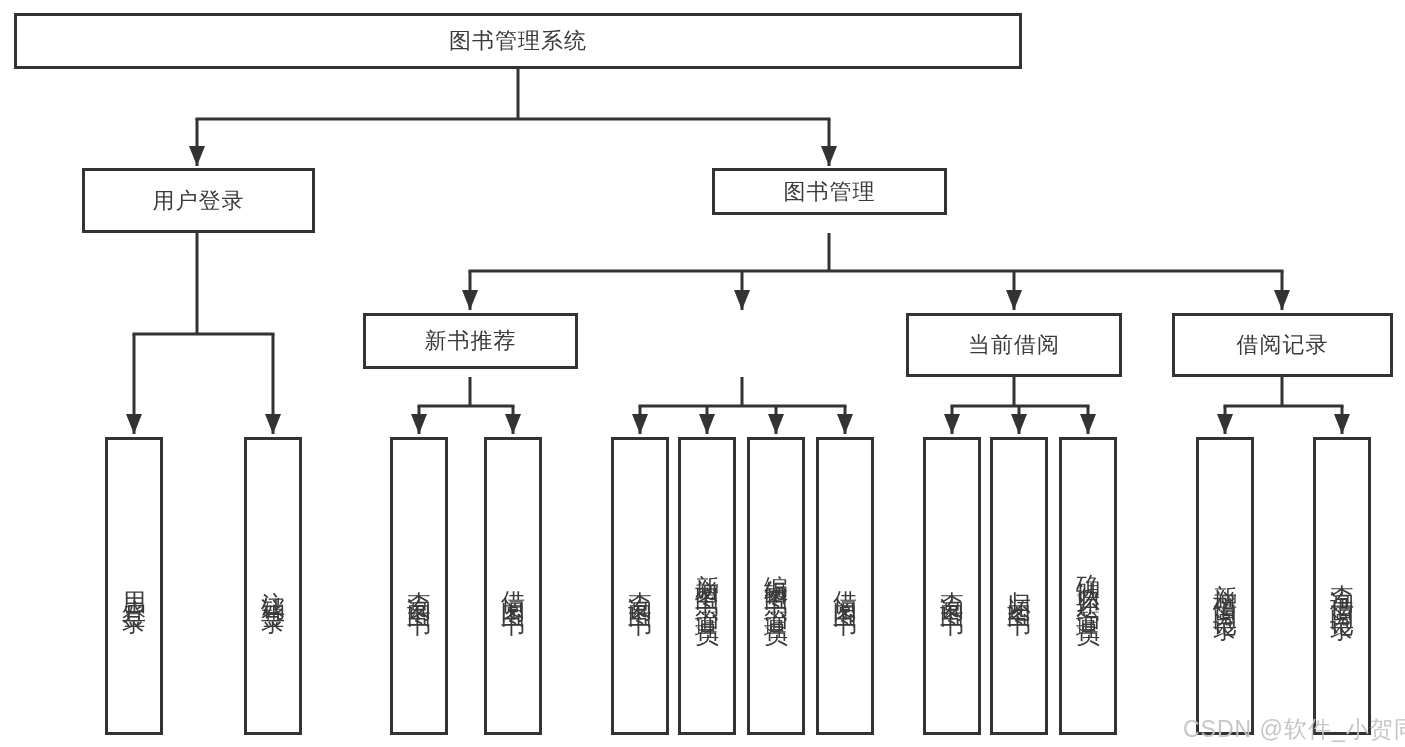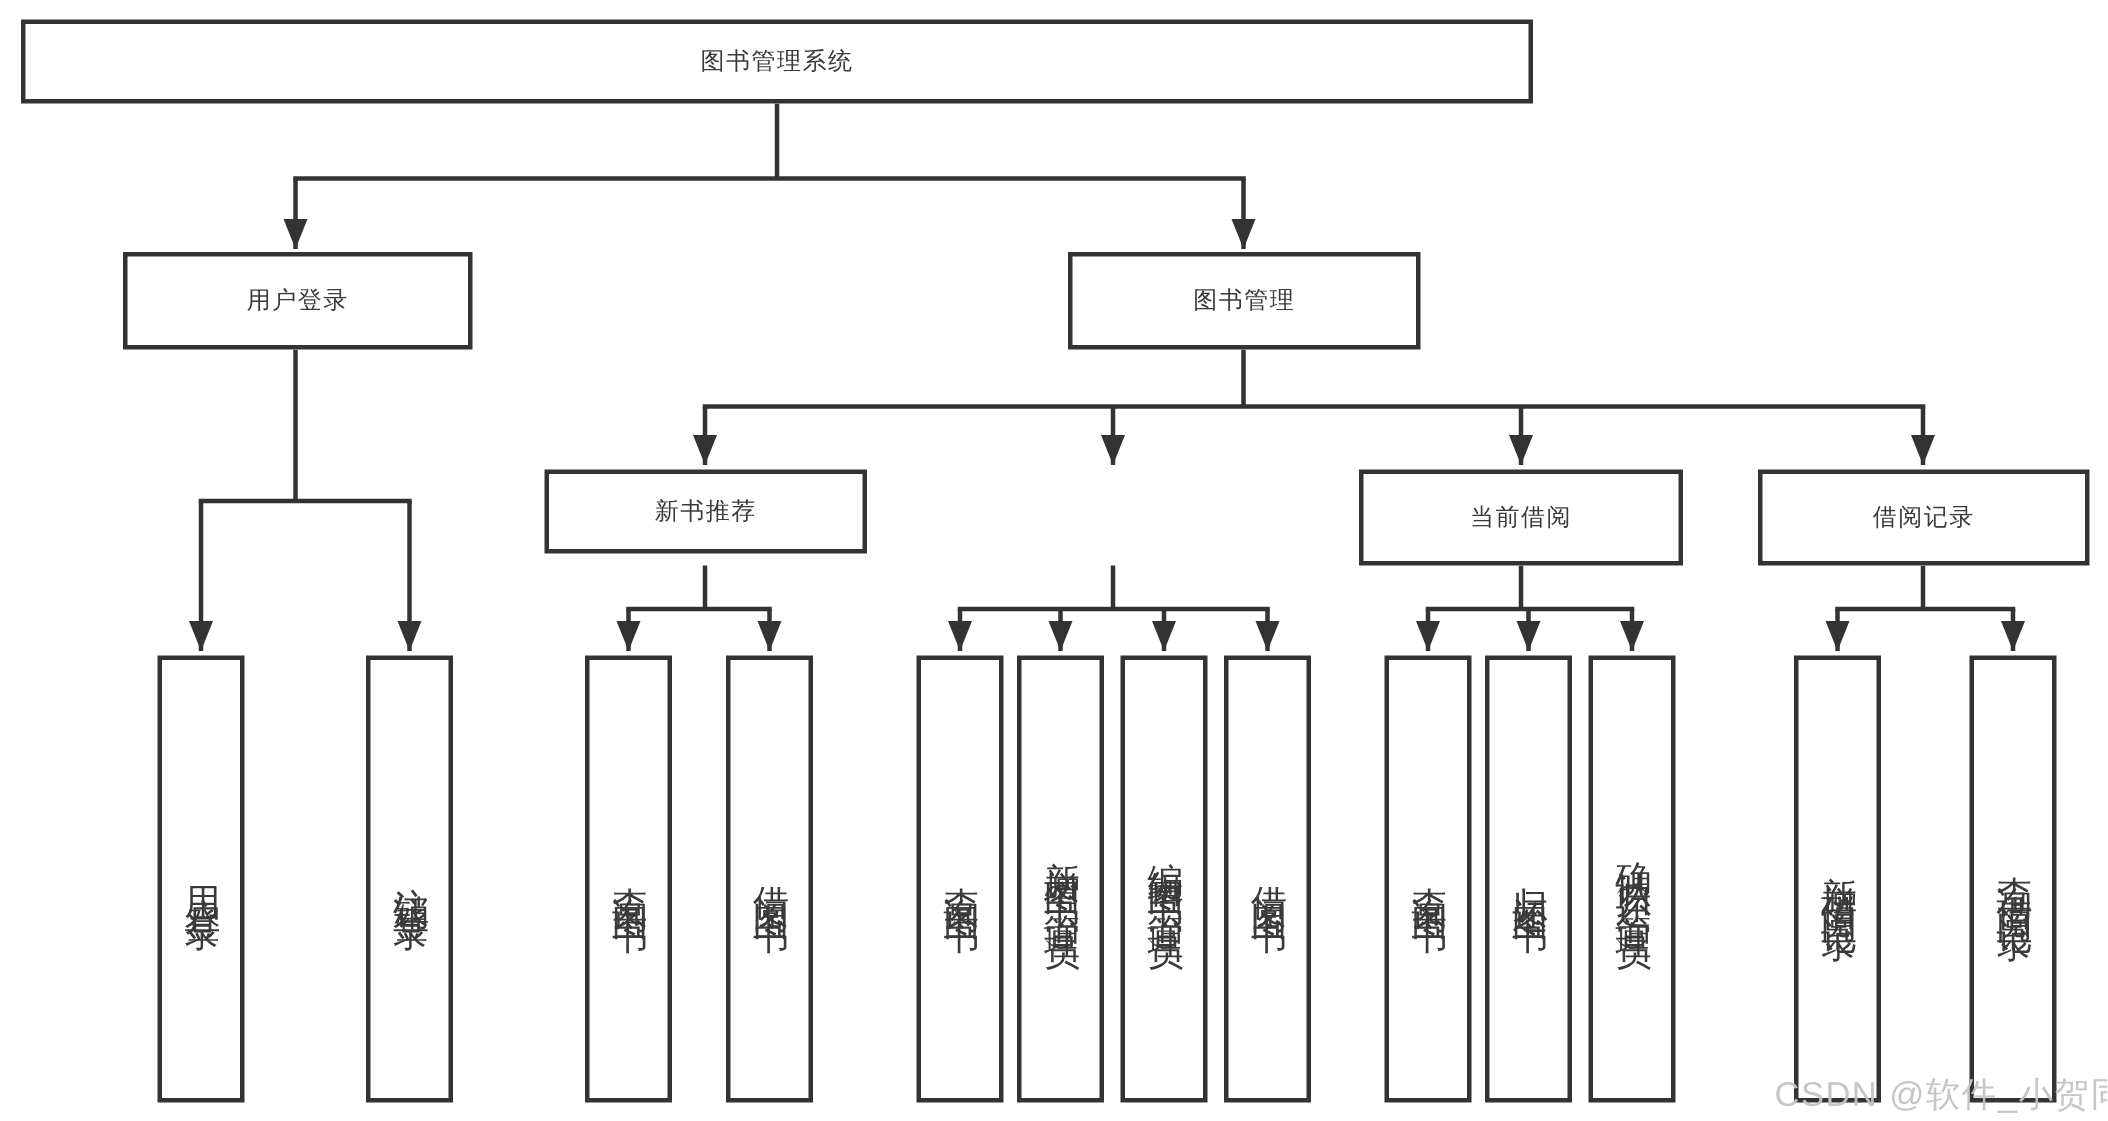--- a/index.html
+++ b/index.html
@@ -26,21 +26,21 @@
     position: absolute;
     background: #ffffff;
     border: 3px solid #333333;
     box-sizing: border-box;
     display: flex;
     align-items: center;
     justify-content: center;
     color: #3a3a3a;
   }
   .box.root   { border-width: 3px; }
-  .h-label    { font-size: 16px; letter-spacing: 1px; white-space: nowrap; }
+  .h-label    { font-size: 22px; letter-spacing: 1px; white-space: nowrap; }
   .leaf .v-label {
     writing-mode: vertical-rl;
     text-orientation: mixed;
     font-size: 24px;
     letter-spacing: 7px;
     line-height: 1;
     white-space: nowrap;
     color: #3a3a3a;
   }
   #watermark {
@@ -124,21 +124,21 @@
     </g>
   </svg>
 
   <div class="box root" style="left:14px; top:13px; width:1008px; height:56px;">
     <span class="h-label">图书管理系统</span>
   </div>
 
   <div class="box" style="left:82px; top:168px; width:233px; height:65px;">
     <span class="h-label">用户登录</span>
   </div>
-  <div class="box" style="left:712px; top:168px; width:235px; height:65px;">
+  <div class="box" style="left:712px; top:168px; width:235px; height:47px;">
     <span class="h-label">图书管理</span>
   </div>
 
   <div class="box" style="left:363px; top:313px; width:215px; height:56px;">
     <span class="h-label">新书推荐</span>
   </div>
   <div class="box" style="left:1172px; top:313px; width:221px; height:64px;">
     <span class="h-label">借阅记录</span>
   </div>
   <div class="box" style="left:906px; top:313px; width:216px; height:64px;">

